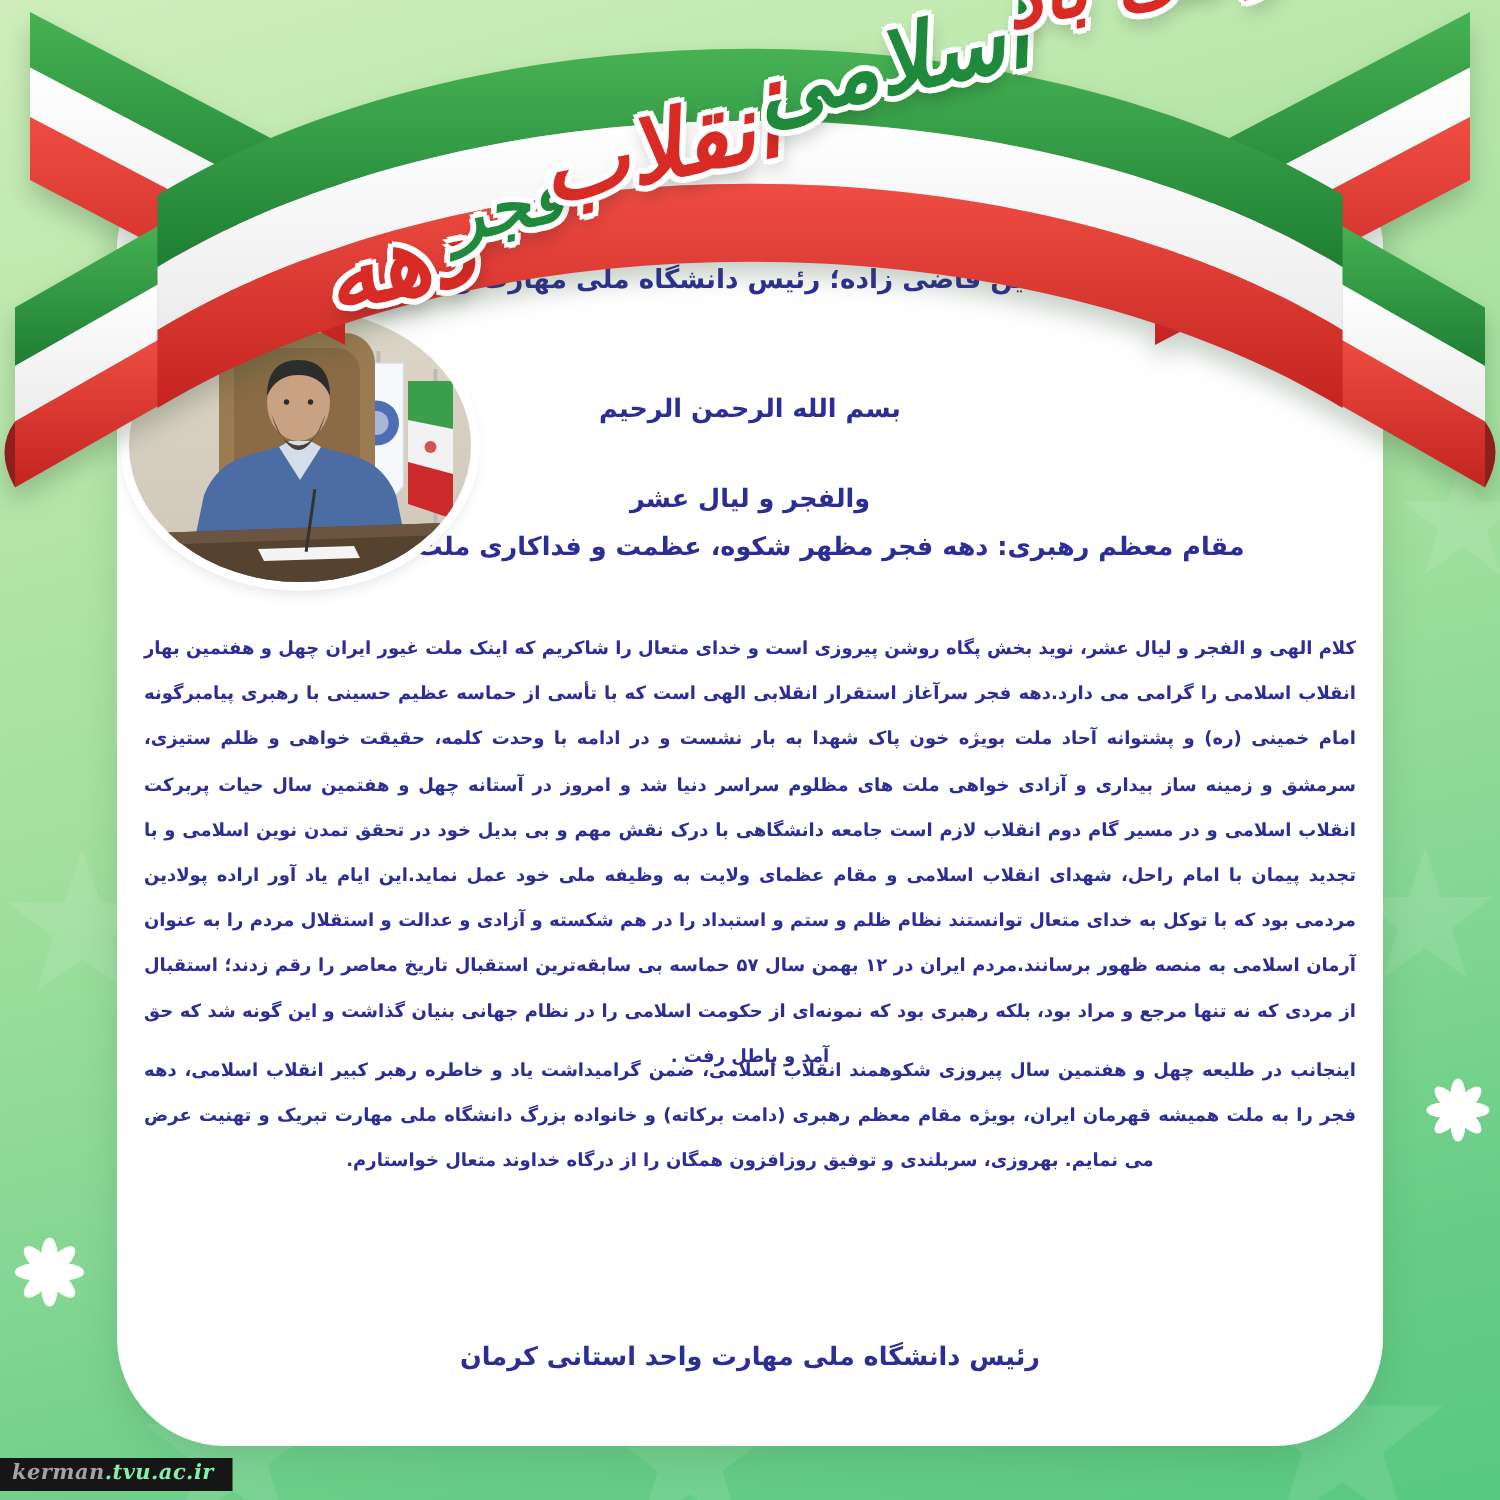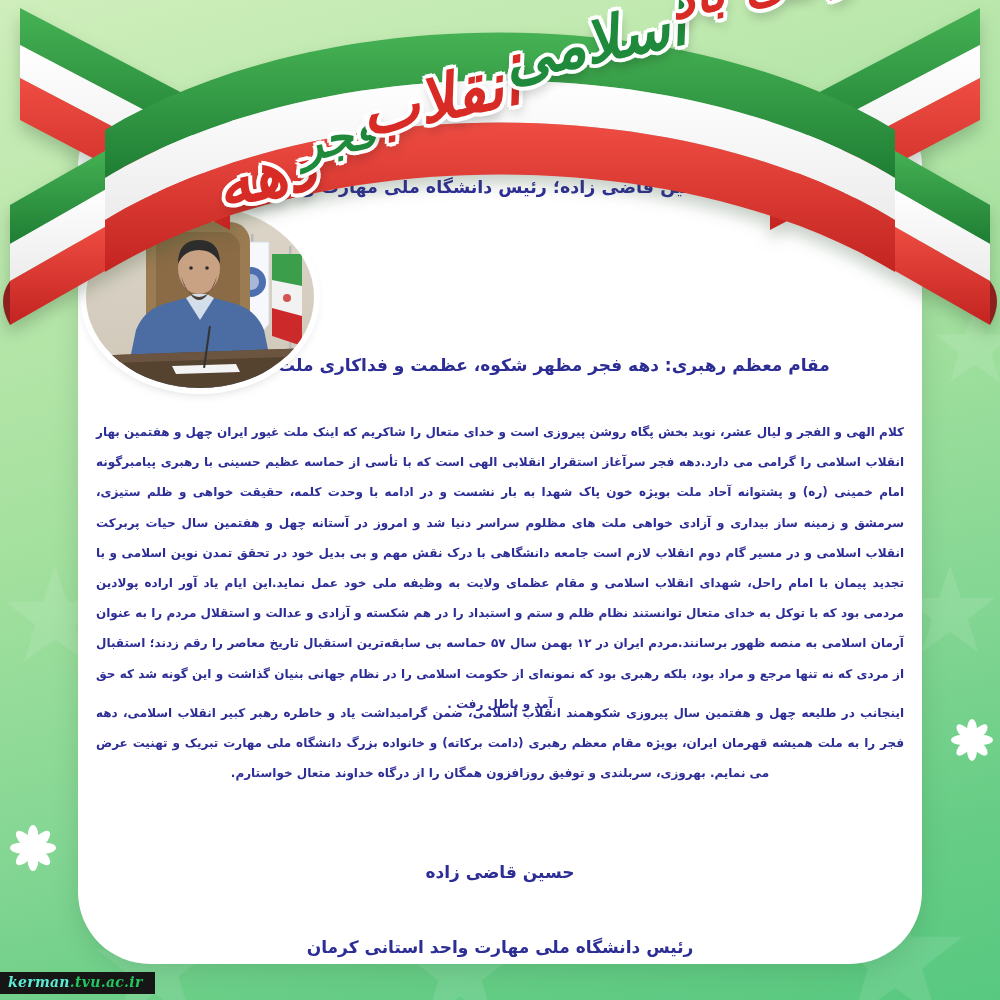--- a/index.html
+++ b/index.html
@@ -19,41 +19,41 @@
   .txt{position:absolute;left:10px;right:10px;direction:rtl;color:#2d2d96;font-weight:bold;text-align:center;}
   .h-line1{top:56px;font-size:17.5px;line-height:30px;}
   .h-line2{top:93px;font-size:17.5px;line-height:30px;}
   .bismillah{top:147px;font-size:17px;}
   .verse{top:207px;font-size:17px;}
   .quote{top:239px;font-size:17px;}
   .para{font-size:12px;line-height:30.2px;text-align:justify;text-align-last:center;padding:0 8px;}
   .p1{top:301px;}
   .p2{top:582px;}
   .sig-name{top:746px;font-size:17px;}
-  .sig-title{top:779px;font-size:17px;margin-top:42px;}
+  .sig-title{top:779px;font-size:17px;}
   
   .ribbon{position:absolute;left:0;top:0;z-index:5;filter:drop-shadow(0 9px 8px rgba(50,80,50,.28));pointer-events:none;}
   
   .callig{position:absolute;left:208px;top:34px;width:620px;z-index:6;transform:rotate(-12deg);
     white-space:nowrap;text-align:center;font-style:italic;font-weight:bold;direction:ltr;}
   .callig span{display:inline-block;position:relative;margin:0 -8px;
     text-shadow:-3px -3px 0 #fff,3px -3px 0 #fff,-3px 3px 0 #fff,3px 3px 0 #fff,
       0 -4px 0 #fff,0 4px 0 #fff,-4px 0 0 #fff,4px 0 0 #fff,0 7px 12px rgba(0,0,0,.28);}
   .cw-red{color:#d92b25;}
   .cw-green{color:#1f8a3b;}
   .cw1{font-size:66px;top:48px;}
   .cw2{font-size:46px;top:20px;}
   .cw3{font-size:62px;top:8px;}
   .cw4{font-size:60px;top:-16px;}
   .cw5{font-size:54px;top:-42px;}
   
   .url-badge{position:absolute;left:0;top:972px;z-index:7;background:#161616;padding:2px 12px 4px 8px;
     font-family:"DejaVu Serif",serif;font-style:italic;font-weight:bold;font-size:14px;letter-spacing:.3px;}
-  .url-prefix{color:#5eead4;}
-  .url-suffix{color:#22c55e;}
+  .url-prefix{color:#a3a3a3;}
+  .url-suffix{color:#86efac;}
 </style>
 </head>
 <body>
 
 <div class="page">
 
   <svg class="bg-deco" width="1000" height="1000" viewBox="0 0 1000 1000">
     <g fill="#ffffff">
       <g opacity="0.10">
         <path transform="translate(640,780) scale(1.9)" d="M50,5 61,38 95,38 68,59 78,92 50,72 22,92 32,59 5,38 39,38 Z"></path>
@@ -87,24 +87,25 @@
           <ellipse rx="5" ry="11" cy="-10" transform="rotate(225)"></ellipse>
           <ellipse rx="5" ry="11" cy="-10" transform="rotate(270)"></ellipse>
           <ellipse rx="5" ry="11" cy="-10" transform="rotate(315)"></ellipse>
         </g>
       </g>
     </g>
   </svg>
 
   <div class="card">
     <div class="txt h-line1">پیام تبریک دکتر حسین قاضی زاده؛ رئیس دانشگاه ملی مهارت واحد استانی کرمان</div>
+    <div class="txt bismillah">بسم الله الرحمن الرحیم</div>
+    <div class="txt verse">والفجر و لیال عشر</div>
     <div class="txt quote">مقام معظم رهبری: دهه فجر مظهر شکوه، عظمت و فداکاری ملت ایران است .</div>
     <div class="txt para p1">کلام الهی و الفجر و لیال عشر، نوید بخش پگاه روشن پیروزی است و خدای متعال را شاکریم که اینک ملت غیور ایران چهل و هفتمین بهار انقلاب اسلامی را گرامی می دارد.دهه فجر سرآغاز استقرار انقلابی الهی است که با تأسی از حماسه عظیم حسینی با رهبری پیامبرگونه امام خمینی (ره) و پشتوانه آحاد ملت بویژه خون پاک شهدا به بار نشست و در ادامه با وحدت کلمه، حقیقت خواهی و ظلم ستیزی، سرمشق و زمینه ساز بیداری و آزادی خواهی ملت های مظلوم سراسر دنیا شد و امروز در آستانه چهل و هفتمین سال حیات پربرکت انقلاب اسلامی و در مسیر گام دوم انقلاب لازم است جامعه دانشگاهی با درک نقش مهم و بی بدیل خود در تحقق تمدن نوین اسلامی و با تجدید پیمان با امام راحل، شهدای انقلاب اسلامی و مقام عظمای ولایت به وظیفه ملی خود عمل نماید.این ایام یاد آور اراده پولادین مردمی بود که با توکل به خدای متعال توانستند نظام ظلم و ستم و استبداد را در هم شکسته و آزادی و عدالت و استقلال مردم را به عنوان آرمان اسلامی به منصه ظهور برسانند.مردم ایران در ۱۲ بهمن سال ۵۷ حماسه بی سابقه‌ترین استقبال تاریخ معاصر را رقم زدند؛ استقبال از مردی که نه تنها مرجع و مراد بود، بلکه رهبری بود که نمونه‌ای از حکومت اسلامی را در نظام جهانی بنیان گذاشت و این گونه شد که حق آمد و باطل رفت .</div>
     <div class="txt para p2">اینجانب در طلیعه چهل و هفتمین سال پیروزی شکوهمند انقلاب اسلامی، ضمن گرامیداشت یاد و خاطره رهبر کبیر انقلاب اسلامی، دهه فجر را به ملت همیشه قهرمان ایران، بویژه مقام معظم رهبری (دامت برکاته) و خانواده بزرگ دانشگاه ملی مهارت تبریک و تهنیت عرض می نمایم. بهروزی، سربلندی و توفیق روزافزون همگان را از درگاه خداوند متعال خواستارم.</div>
-    <div class="txt sig-name">حسین قاضی زاده</div>
     <div class="txt sig-title">رئیس دانشگاه ملی مهارت واحد استانی کرمان</div>
   </div>
 
   <div class="portrait">
     <svg width="228" height="182" viewBox="0 0 228 182">
       <defs>
         <linearGradient id="wall" x1="0" y1="0" x2="0" y2="1">
           <stop offset="0" stop-color="#ddd6c9"></stop>
             <stop offset="1" stop-color="#cfc7b8"></stop>
         </linearGradient>

